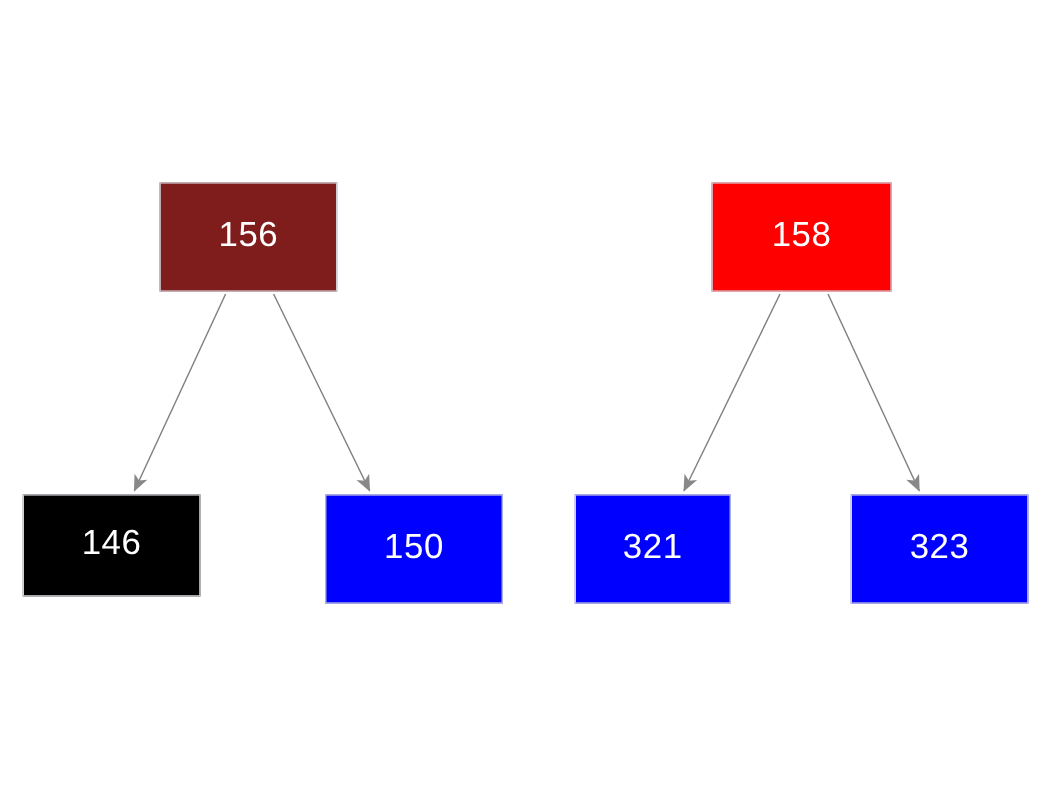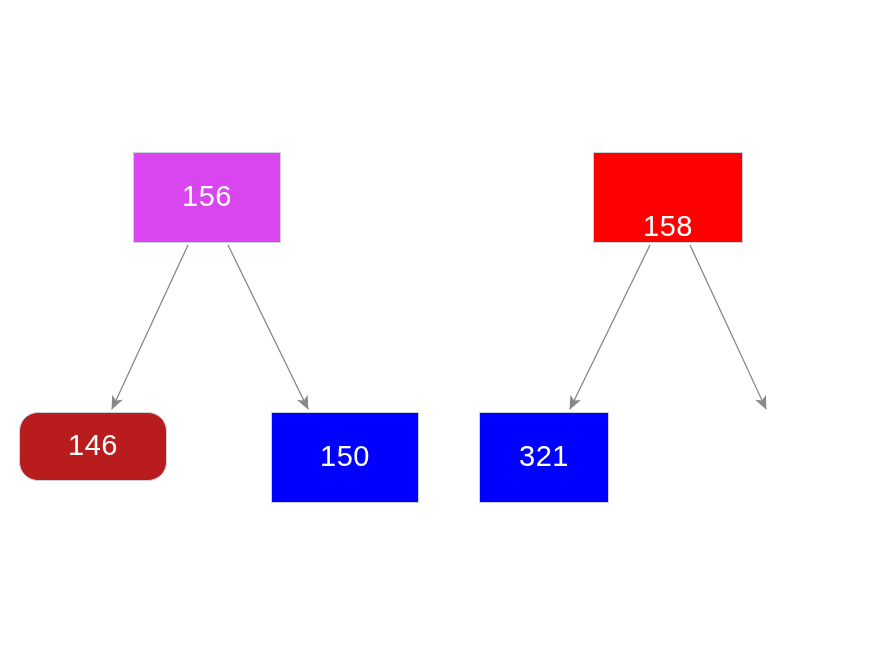--- a/index.html
+++ b/index.html
@@ -58,29 +58,32 @@
       </marker>
     </defs>
     <g id="edges-group">
         <line x1="188" y1="245" x2="112" y2="409" stroke="#808080" stroke-width="1.2" marker-end="url(#arrowhead)"></line>
         <line x1="228" y1="245" x2="308" y2="409" stroke="#808080" stroke-width="1.2" marker-end="url(#arrowhead)"></line>
         <line x1="650" y1="245" x2="570" y2="409" stroke="#808080" stroke-width="1.2" marker-end="url(#arrowhead)"></line>
         <line x1="690" y1="245" x2="766" y2="409" stroke="#808080" stroke-width="1.2" marker-end="url(#arrowhead)"></line>
       </g>
   </svg>
 
-  <div class="node" id="node-n156" style="left: 133px; top: 152px; width: 148px; height: 91px; background: #d946ef; color: rgb(255, 255, 255); border-color: rgb(207, 207, 216);">
+  <div class="node" id="node-n156" style="left: 133px; top: 152px; width: 148px; height: 91px; background: #7f1d1d; color: rgb(255, 255, 255); border-color: rgb(207, 207, 216);">
     <span class="node-label">156</span>
   </div>
-  <div class="node" id="node-n158" style="left: 593px; top: 152px; width: 150px; height: 91px; background: rgb(255, 0, 0); color: rgb(255, 255, 255); border-color: rgb(207, 207, 216); align-items: flex-end;">
+  <div class="node" id="node-n158" style="left: 593px; top: 152px; width: 150px; height: 91px; background: rgb(255, 0, 0); color: rgb(255, 255, 255); border-color: rgb(207, 207, 216);">
     <span class="node-label">158</span>
   </div>
-  <div class="node" id="node-n146" style="left: 19px; top: 412px; width: 148px; height: 69px; background: #b91c1c; color: rgb(255, 255, 255); border-color: rgb(207, 207, 216); border-radius: 19px;">
+  <div class="node" id="node-n146" style="left: 19px; top: 412px; width: 148px; height: 85px; background: #000000; color: rgb(255, 255, 255); border-color: rgb(207, 207, 216);">
     <span class="node-label">146</span>
   </div>
   <div class="node" id="node-n150" style="left: 249px; top: 412px; width: 148px; height: 91px; background: rgb(0, 0, 255); color: rgb(255, 255, 255); border-color: rgb(207, 207, 216); margin-left: 22px;">
     <span class="node-label">150</span>
   </div>
   <div class="node" id="node-n321" style="left: 479px; top: 412px; width: 130px; height: 91px; background: rgb(0, 0, 255); color: rgb(255, 255, 255); border-color: rgb(207, 207, 216);">
     <span class="node-label">321</span>
   </div>
+  <div class="node" id="node-n323" style="left: 709px; top: 412px; width: 148px; height: 91px; background: rgb(0, 0, 255); color: rgb(255, 255, 255); border-color: rgb(207, 207, 216);">
+    <span class="node-label">323</span>
+  </div>
 
 </div>
 
 </body></html>

